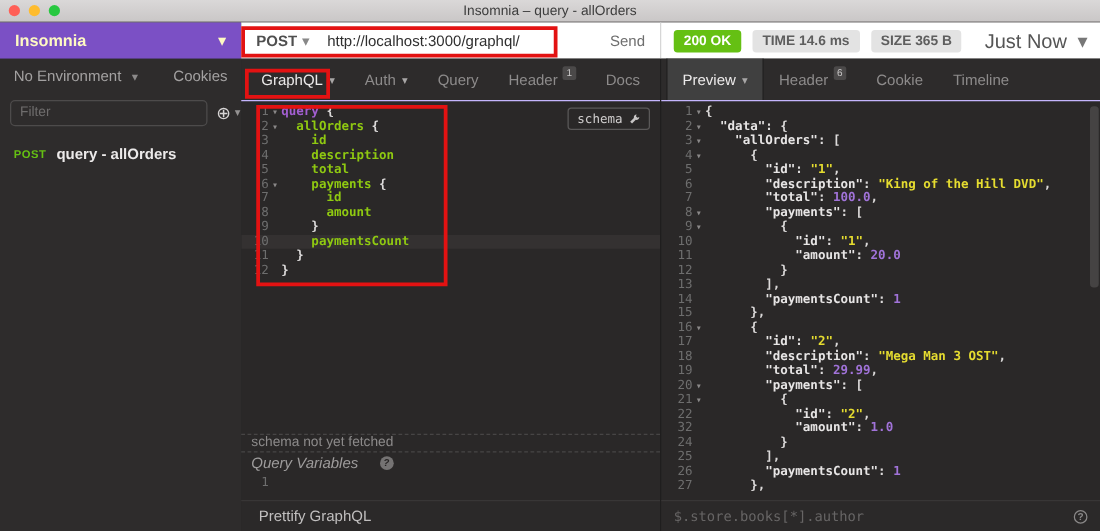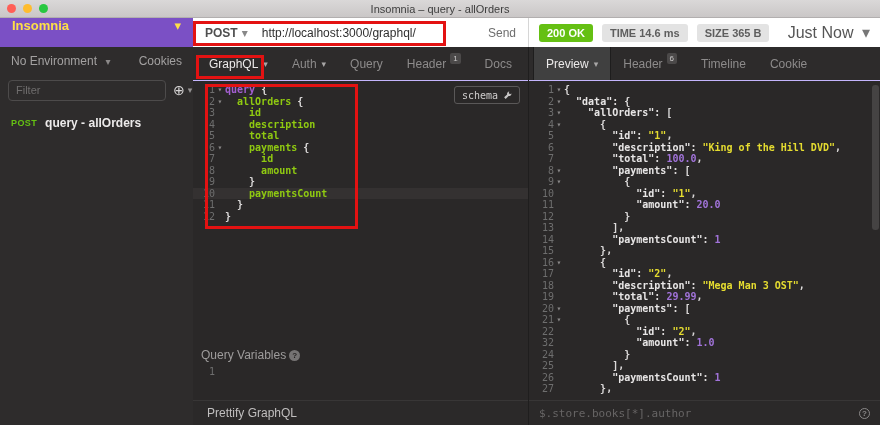--- a/index.html
+++ b/index.html
@@ -16,22 +16,22 @@
     background:linear-gradient(#dad8d8,#cac7c7);
     border-bottom:1px solid #b2afaf;
     display:flex; align-items:center; justify-content:center;
     font-size:11px; color:#3d3d3d;
   }
   .lights { position:absolute; left:7px; top:4px; display:flex; gap:7px; }
   .light { width:9px; height:9px; border-radius:50%; }
   
   .app-header {
     position:absolute; left:0; top:18px; width:193px; height:29px;
-    background:var(--purple); color:#fde047;
-    display:flex; padding:0 12px;
+    background:var(--purple); color:#fef9c3;
+    display:flex; align-items:center; padding:0 12px;
     font-size:13px; font-weight:bold;
   }
   .app-header .caret { margin-left:auto; font-weight:normal; }
   .request-bar {
     position:absolute; left:193px; top:18px; width:335px; height:29px;
     background:#fff; display:flex; align-items:center; padding:0 12px;
     font-size:12px; color:#333;
   }
   .method-label { font-weight:bold; color:#4f4f4f; }
   .request-bar .caret { color:#888; margin-left:4px; }
@@ -116,22 +116,22 @@
     position:absolute; top:5px; right:8px; height:18px;
     border:1px solid #5a5858; border-radius:3px; background:transparent;
     color:#d0cece; font-size:10px; font-family:"DejaVu Sans Mono", monospace;
     display:flex; align-items:center; gap:5px; padding:0 7px; cursor:pointer;
   }
   .schema-btn svg { width:9px; height:9px; fill:#c7c5c5; }
   .schema-status {
     flex:none; height:15px; line-height:13px; font-size:11px; color:#8c8a8a;
     padding-left:8px; border-top:1px dashed #474545; border-bottom:1px dashed #474545;
   }
-  .qv-header { flex:none; height:16px; display:flex; align-items:center; gap:3px;
-    padding-left:8px; font-size:12px; color:#9e9c9c; }
+  .qv-header { flex:none; height:16px; display:flex; align-items:center; gap:17px;
+    padding-left:8px; font-size:12px; color:#9e9c9c;font-style:italic; }
   .help-icon {
     width:11px; height:11px; border-radius:50%; background:#757373; color:#262424;
     font-size:8px; font-weight:bold; display:flex; align-items:center; justify-content:center;
   }
   .qv-editor { flex:1; font-family:"DejaVu Sans Mono", monospace; font-size:10px; padding-top:3px; }
   .bottom-bar {
     flex:none; height:25px; border-top:1px solid #383636;
     display:flex; align-items:center; background:#2b2929;
   }
   .prettify { padding-left:14px; font-size:12px; color:#c1bfbf; cursor:pointer; }
@@ -241,20 +241,21 @@
       <div class="code-line"><span class="gutter"><span class="ln">4</span><span class="fold"></span></span><span class="code"><span class="tk-fld">    description</span></span></div>
       <div class="code-line"><span class="gutter"><span class="ln">5</span><span class="fold"></span></span><span class="code"><span class="tk-fld">    total</span></span></div>
       <div class="code-line"><span class="gutter"><span class="ln">6</span><span class="fold">▾</span></span><span class="code"><span class="tk-fld">    payments</span><span class="tk-pun"> {</span></span></div>
       <div class="code-line"><span class="gutter"><span class="ln">7</span><span class="fold"></span></span><span class="code"><span class="tk-fld">      id</span></span></div>
       <div class="code-line"><span class="gutter"><span class="ln">8</span><span class="fold"></span></span><span class="code"><span class="tk-fld">      amount</span></span></div>
       <div class="code-line"><span class="gutter"><span class="ln">9</span><span class="fold"></span></span><span class="code"><span class="tk-pun">    }</span></span></div>
       <div class="code-line active"><span class="gutter"><span class="ln">10</span><span class="fold"></span></span><span class="code"><span class="tk-fld">    paymentsCount</span></span></div>
       <div class="code-line"><span class="gutter"><span class="ln">11</span><span class="fold"></span></span><span class="code"><span class="tk-pun">  }</span></span></div>
       <div class="code-line"><span class="gutter"><span class="ln">12</span><span class="fold"></span></span><span class="code"><span class="tk-pun">}</span></span></div>
     </div>
+  <div class="schema-status">schema not yet fetched</div>
   <div class="qv-header">
     <span>Query Variables</span>
     <span class="help-icon">?</span>
   </div>
   <div class="qv-editor">
     <div class="code-line">
       <span class="gutter"><span class="ln">1</span><span class="fold"></span></span>
       <span class="code"></span>
     </div>
   </div>
@@ -267,24 +268,24 @@
   <div class="tabbar">
     <span class="tab active active-framed">
       <span>Preview</span>
       <span class="caret">▾</span>
     </span>
     <span class="tab">
       <span>Header</span>
       <span class="tab-badge">6</span>
     </span>
     <span class="tab">
+      <span>Cookie</span>
+    </span>
+    <span class="tab">
       <span>Timeline</span>
-    </span>
-    <span class="tab">
-      <span>Cookie</span>
     </span>
   </div>
   <div class="resp-body">
     <div class="scrollbar-thumb"></div>
   <div class="code-line"><span class="gutter"><span class="ln">1</span><span class="fold">▾</span></span><span class="code"><span class="tk-pun">{</span></span></div>
       <div class="code-line"><span class="gutter"><span class="ln">2</span><span class="fold">▾</span></span><span class="code"><span class="tk-pun">  </span><span class="tk-key">"data"</span><span class="tk-pun">: {</span></span></div>
       <div class="code-line"><span class="gutter"><span class="ln">3</span><span class="fold">▾</span></span><span class="code"><span class="tk-pun">    </span><span class="tk-key">"allOrders"</span><span class="tk-pun">: [</span></span></div>
       <div class="code-line"><span class="gutter"><span class="ln">4</span><span class="fold">▾</span></span><span class="code"><span class="tk-pun">      {</span></span></div>
       <div class="code-line"><span class="gutter"><span class="ln">5</span><span class="fold"></span></span><span class="code"><span class="tk-pun">        </span><span class="tk-key">"id"</span><span class="tk-pun">: </span><span class="tk-str">"1"</span><span class="tk-pun">,</span></span></div>
       <div class="code-line"><span class="gutter"><span class="ln">6</span><span class="fold"></span></span><span class="code"><span class="tk-pun">        </span><span class="tk-key">"description"</span><span class="tk-pun">: </span><span class="tk-str">"King of the Hill DVD"</span><span class="tk-pun">,</span></span></div>

